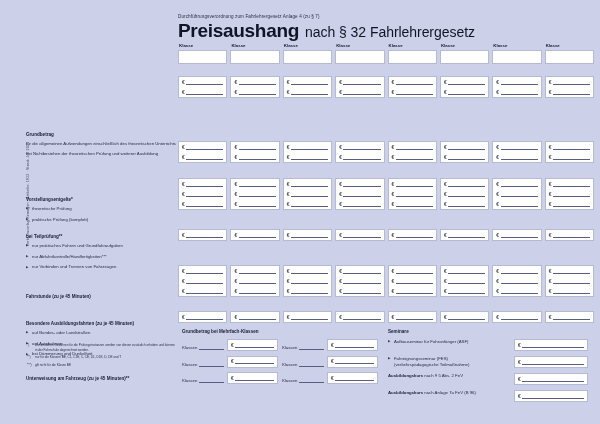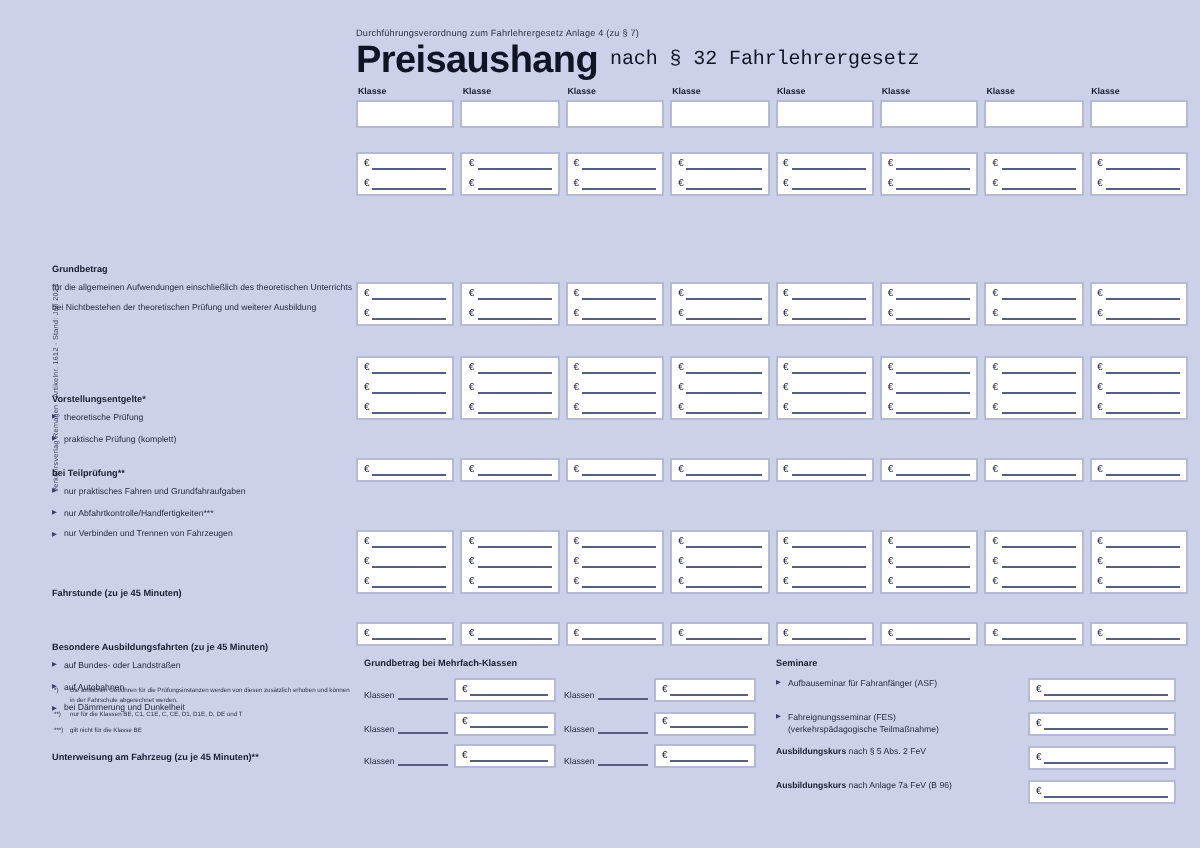--- a/index.html
+++ b/index.html
@@ -26,26 +26,26 @@
     color: #3a3f58;
     text-align: center;
     white-space: nowrap;
   }
   
   #header { position: absolute; left: 178px; top: 14px; right: 6px; }
   #kicker {
     font-size: 4.6px; color: #2b2f45; letter-spacing: .1px;
     margin-bottom: 2px;
   }
-  #titleline { display: flex; align-items: center; gap: 6px; }
+  #titleline { display: flex; align-items: flex-end; gap: 6px; }
   #maintitle {
     font-size: 19px; font-weight: 700; color: #111426;
     letter-spacing: -.3px; line-height: 1;
   }
-  #subtitle { font-size: 10px; color: #111426; letter-spacing: -.05px; font-family: Liberation Mono, monospace; }
+  #subtitle { font-size: 14px; color: #111426; letter-spacing: -.05px; }
 
   
   #colheads {
     position: absolute; left: 178px; top: 43px; right: 6px;
     display: flex; gap: 3px;
   }
   .colhead { flex: 1 1 0; min-width: 0; }
   .colhead .klabel {
     font-size: 4.4px; font-weight: 700; color: #1a1e33;
     margin-bottom: 1.5px; padding-left: 1px;

